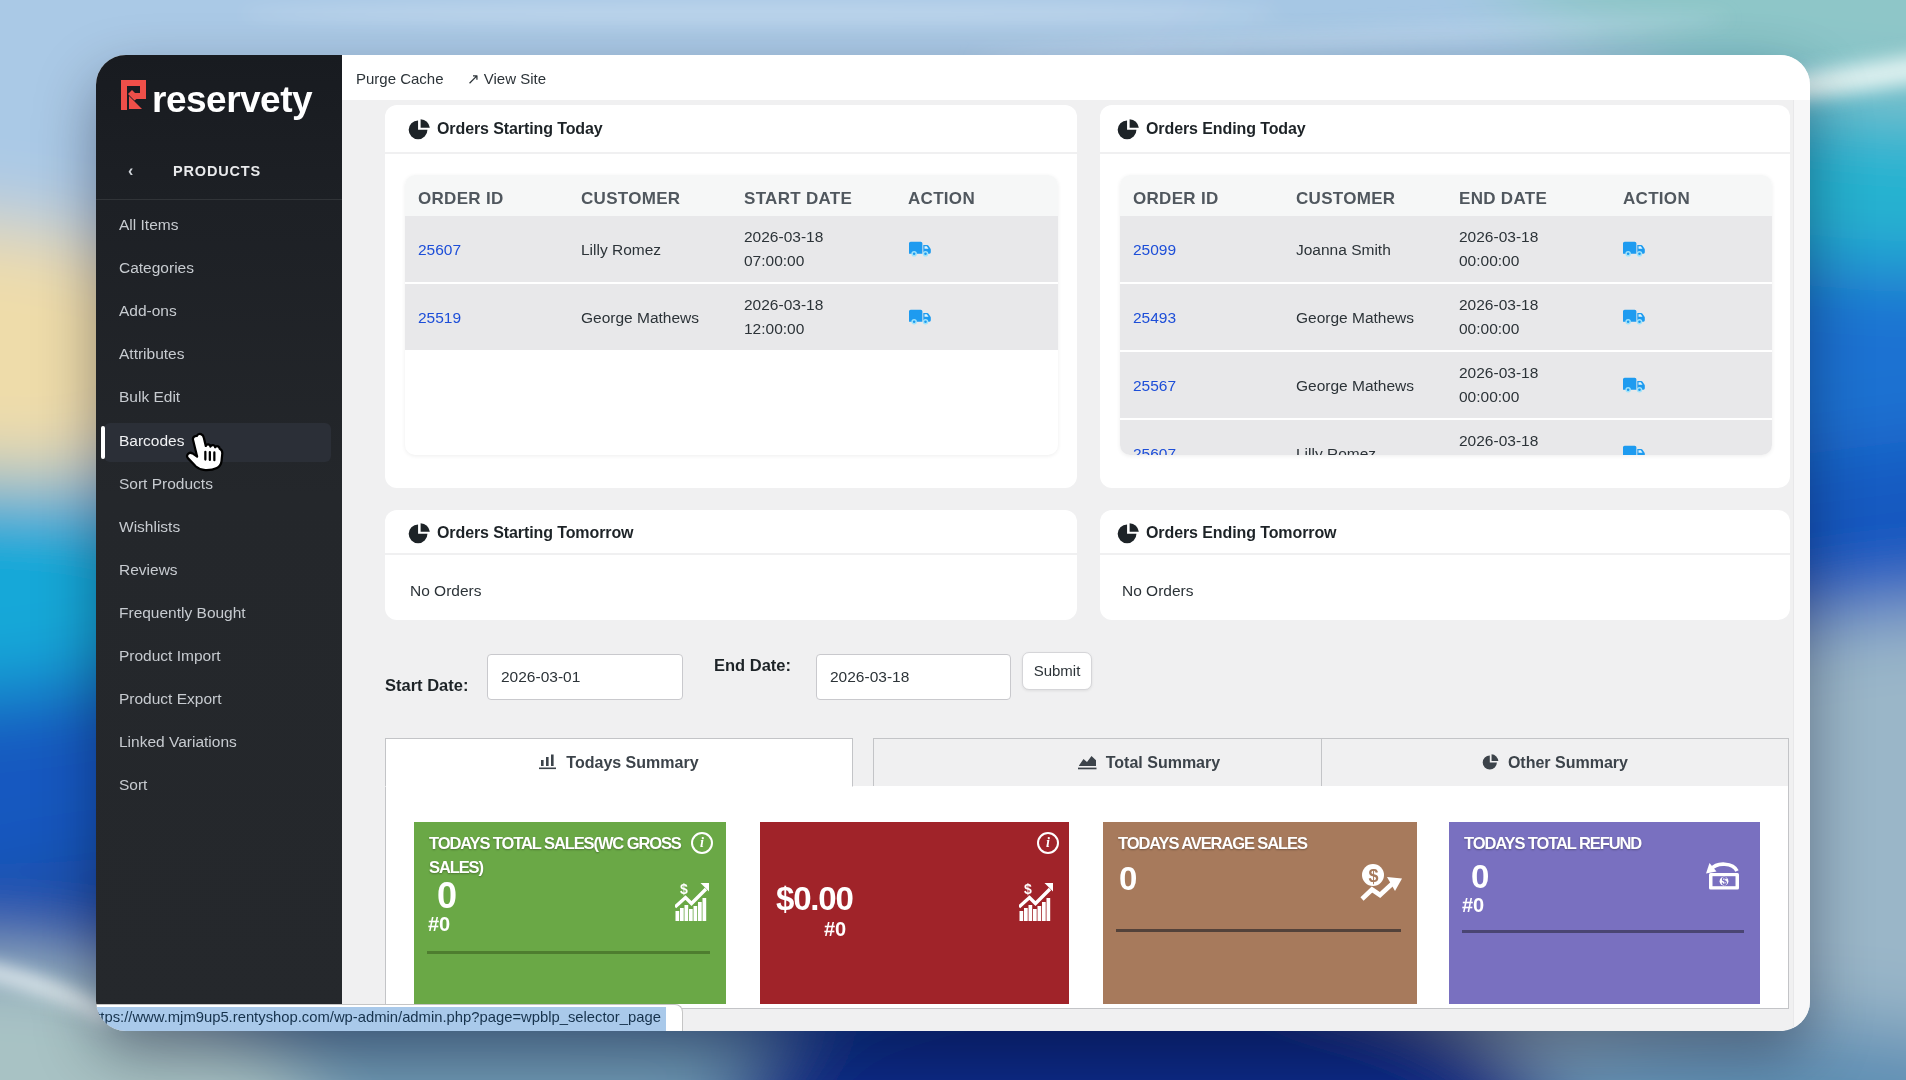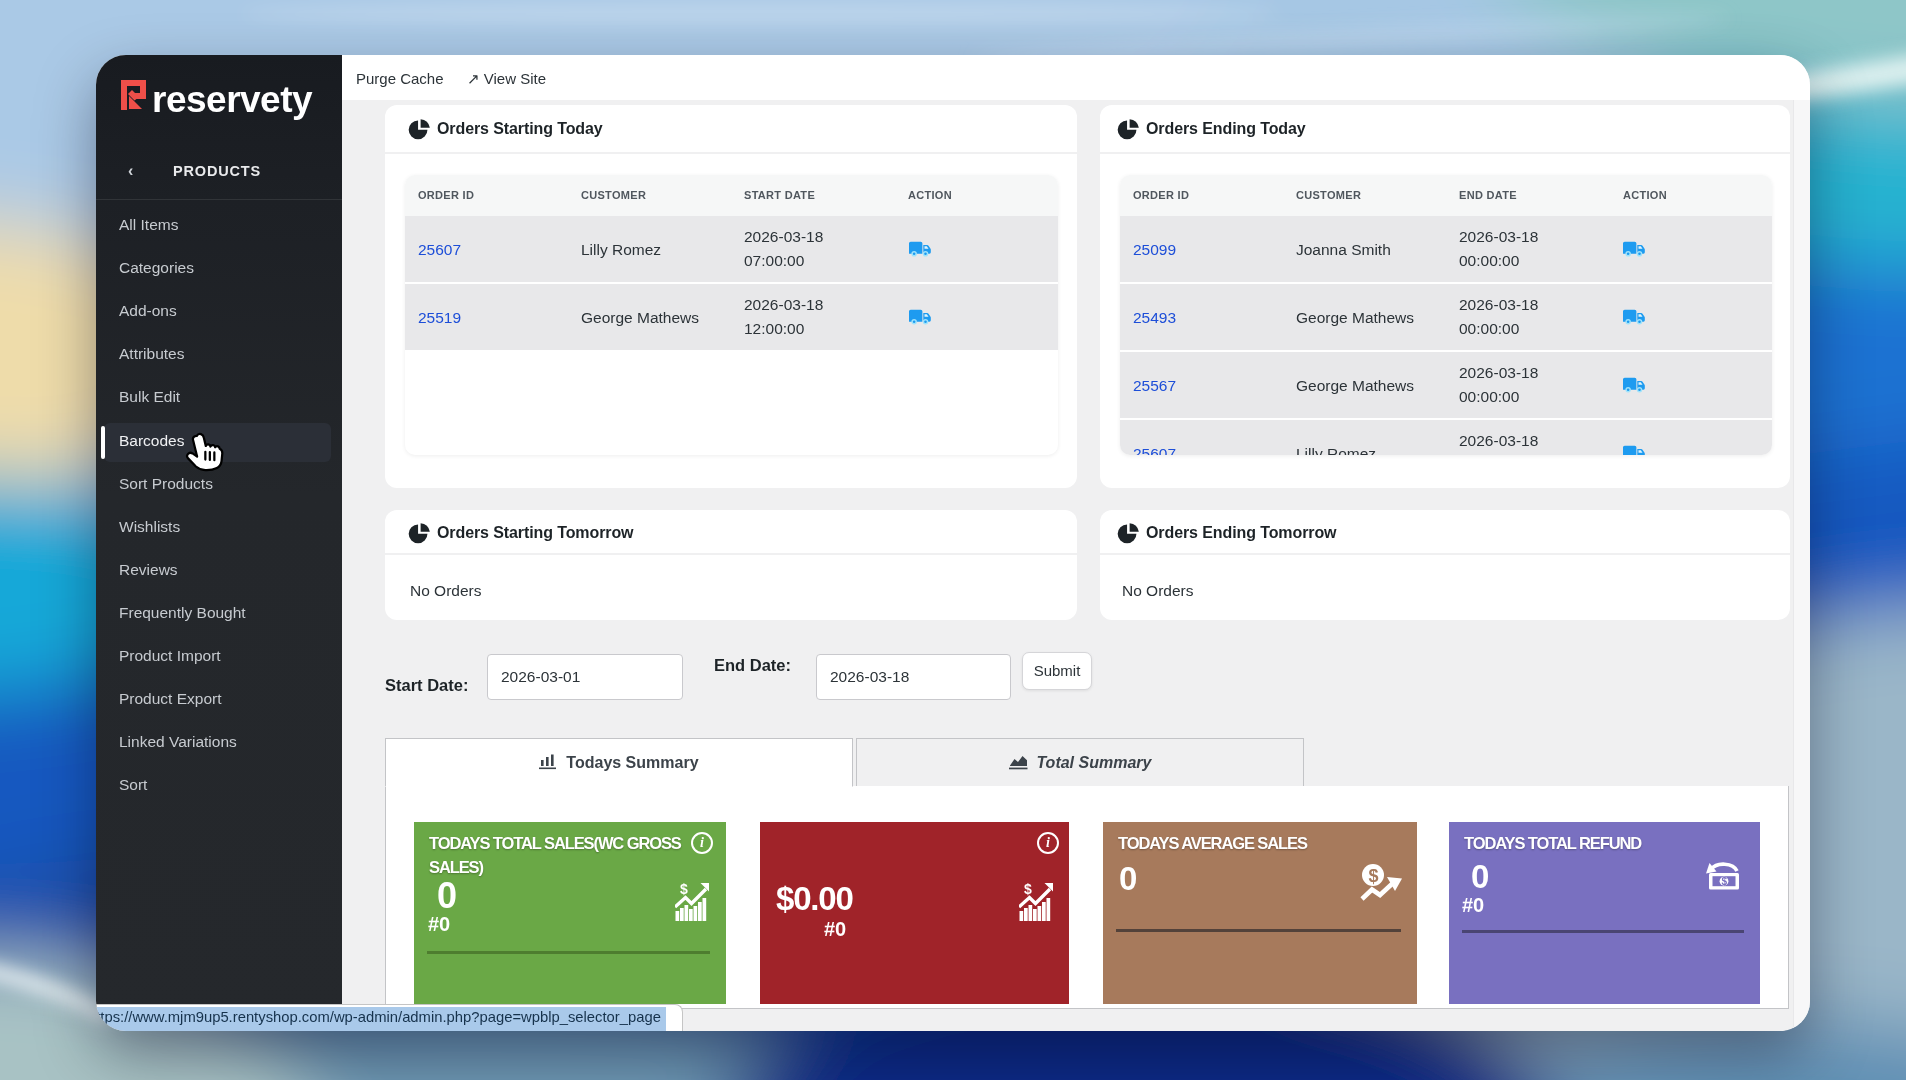--- a/index.html
+++ b/index.html
@@ -17,21 +17,21 @@
   #actbox { position:absolute; left:8px; top:368px; width:227px; height:39px; background:#2b2f37; border-radius:6px; }
   #actbar { position:absolute; left:5px; top:371px; width:4px; height:33px; background:#fff; border-radius:3px; }
   
   #topbar { position:absolute; left:246px; top:0; width:1468px; height:45px; background:#fff; }
   
   .card { position:absolute; background:#fff; border-radius:12px; }
   .chead { position:absolute; left:0; top:0; right:0; height:45px; border-bottom:2px solid #f0f0f1; }
   .ctitle { position:absolute; font-size:16px; font-weight:bold; color:#1d2327; letter-spacing:-0.1px; }
   .tblwrap { position:absolute; background:#fff; border-radius:10px; overflow:hidden; box-shadow:0 1px 4px rgba(0,0,0,0.07); }
   .thr { position:absolute; left:0; top:0; right:0; height:41px; background:#f6f7f7; }
-  .th { position:absolute; top:14px; font-size:11px; font-weight:bold; color:#50575e; letter-spacing:0.3px; }
+  .th { position:absolute; top:14px; font-size:17px; font-weight:bold; color:#50575e; letter-spacing:0.3px; }
   .row { position:absolute; left:0; right:0; height:66px; background:#e8e8ea; }
   
   .cell { position:absolute; font-size:15.5px; color:#2c3338; }
   .cell.link { color:#1d4ed8; }
   .dt { line-height:24px; }
   
   .ipt { position:absolute; height:46px; background:#fff; border:1px solid #c9c9cd; border-radius:4px;
          font-size:15.5px; color:#2c3338; line-height:44px; padding-left:13px; }
   .lbl { position:absolute; font-size:16.5px; font-weight:bold; color:#1d2327; }
   
@@ -262,24 +262,28 @@
   <div class="abs" style="left:926px; top:597px; width:70px; height:38px; background:#fff; border:1px solid #d5d5d8; border-radius:7px; box-shadow:0 1px 3px rgba(0,0,0,0.08); font-size:15px; color:#2c3338; text-align:center; line-height:36px;">Submit</div>
 
   <div class="tab" style="left:289px; width:468px; background:#fff; border-bottom-color:#fff; z-index:2;"><span class="tabin"><svg width="18" height="16" viewBox="0 0 18 16" style="vertical-align:-2px;">
           <g fill="#3c434a">
             <rect x="0" y="13.5" width="17" height="1.6"></rect>
             <rect x="2" y="6" width="2.6" height="6"></rect>
             <rect x="7" y="3" width="2.6" height="9"></rect>
             <rect x="12" y="0.5" width="2.6" height="11.5"></rect>
           </g>
         </svg>&nbsp;&nbsp;Todays Summary</span></div>
-  <div class="tab" style="left:760px; width:448px;font-style:italic;"><span class="tabin"><svg width="19" height="16" viewBox="0 0 19 16" style="vertical-align:-2px;">
+  <div class="tab" style="left:777px; width:552px;"><span class="tabin"><svg width="19" height="16" viewBox="0 0 19 16" style="vertical-align:-2px;">
           <path d="M1 11.5 L5.5 5 L9 8 L13.5 2 L18 6.2 V12 H1 Z" fill="#3c434a"></path>
           <rect x="0" y="13.6" width="18.5" height="1.7" fill="#3c434a"></rect>
         </svg>&nbsp;&nbsp;Total Summary</span></div>
+  <div class="tab" style="left:1225px; width:468px;"><span class="tabin"><svg width="17" height="17" viewBox="0 0 24 24" style="vertical-align:-3px;">
+          <path fill="#3c434a" d="M11 2 A10 10 0 1 0 21 12 L11 12 Z"></path>
+          <path fill="#3c434a" d="M13.5 0.5 A10 10 0 0 1 23 10 L13.5 10 Z"></path>
+        </svg>&nbsp;&nbsp;Other Summary</span></div>
   <div class="abs" style="left:289px; top:731px; width:1404px; height:223px; background:#fff; border:1px solid #c3c4c7; border-top:none;"></div>
 
   <div class="scard" style="left:318px; width:312px; background:#6aa846;">
     <div class="stitle" style="width:260px;">TODAYS TOTAL SALES(WC GROSS SALES)</div>
     <div class="info" style="left:277px; top:10px;">i</div>
     <div class="abs" style="left:23px; top:53px; font-size:36px; font-weight:bold;">0</div>
     <div class="abs" style="left:14px; top:91px; font-size:20px; font-weight:bold;">#0</div>
     <svg class="abs chartic" style="left:261px; top:61px;" width="34" height="38" viewBox="0 0 34 38">
         <g fill="#fff">
           <rect x="0.5" y="28" width="3.7" height="10"></rect>

